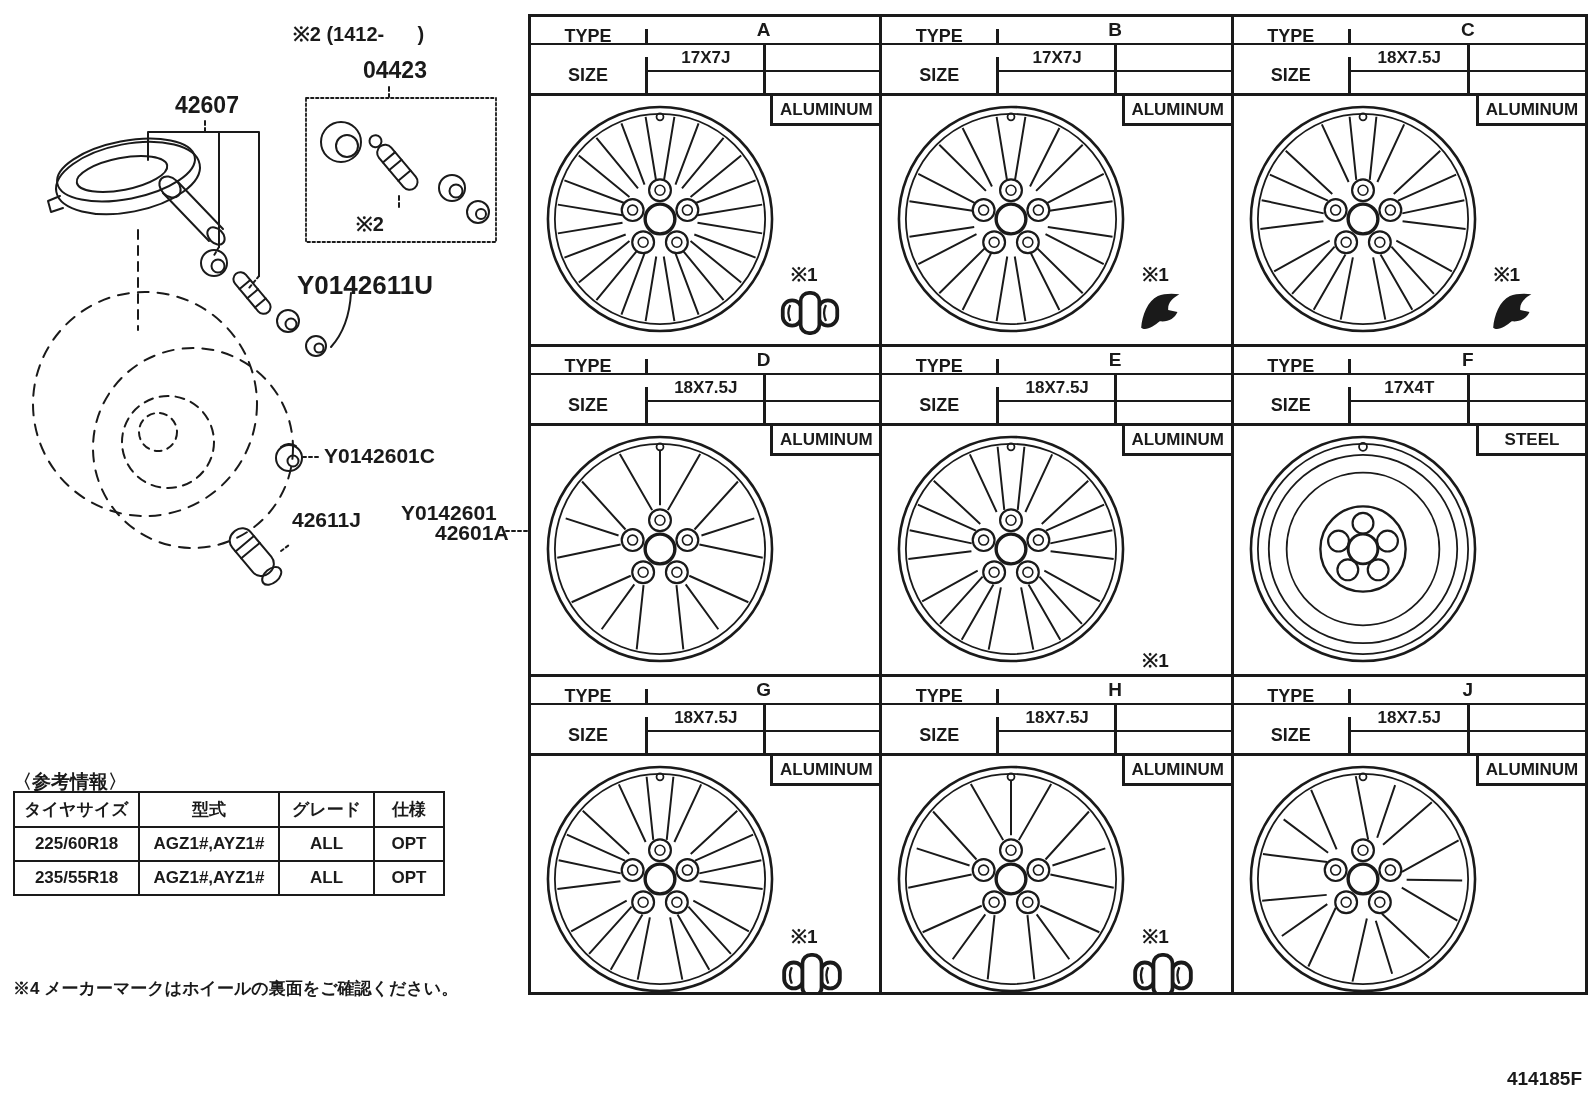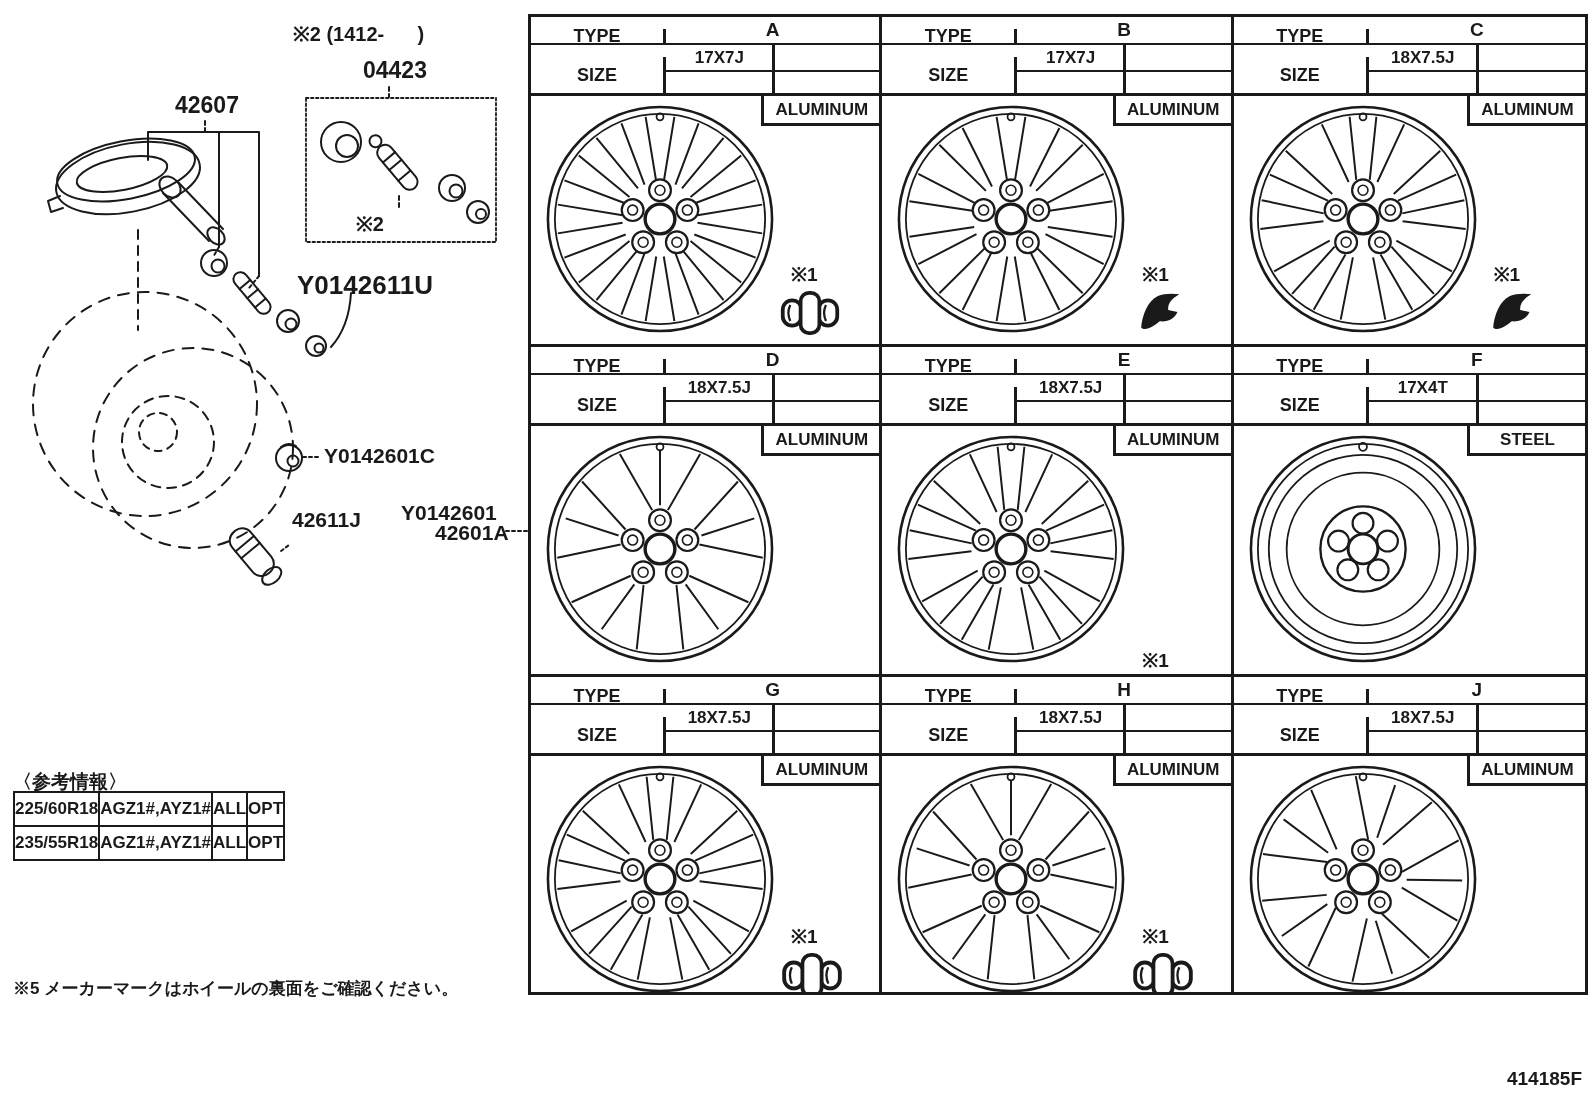--- a/index.html
+++ b/index.html
@@ -31,31 +31,31 @@
   
   .grid { position:absolute; left:528px; top:14px; width:1060px; height:981px;
     display:grid; grid-template-columns:1fr 1fr 1fr; grid-template-rows:330px 330px 1fr;
     border:3px solid #1a1a1a; }
   .cell { position:relative; border-right:3px solid #1a1a1a; border-bottom:3px solid #1a1a1a; overflow:hidden; }
   .cell:nth-child(3n){ border-right:none; }
   .cell:nth-child(n+7){ border-bottom:none; }
   .hdr { position:absolute; left:0; top:0; right:0; height:79px; border-bottom:3px solid #1a1a1a;
     display:flex; flex-direction:column; z-index:2; background:#fff; }
   .trow { height:28px; display:flex; border-bottom:2px solid #1a1a1a; }
-  .tlabel,.slabel { width:135px; border-right:3px solid #1a1a1a; display:flex;
+  .tlabel,.slabel { width:117px; border-right:3px solid #1a1a1a; display:flex;
     align-items:center; justify-content:center; font-weight:bold; font-size:18px;margin-top:12px; }
   .tletter { flex:1; display:flex; align-items:center; justify-content:center;
     font-weight:bold; font-size:19px; }
   .srow { flex:1; display:flex; }
   .sright { flex:1; position:relative; }
   .sval { position:absolute; left:0; top:0; width:50%; height:25px; display:flex;
     align-items:center; justify-content:center; font-weight:bold; font-size:17px; }
   .shline { position:absolute; left:0; right:0; top:25px; height:2px; background:#1a1a1a; }
   .svline { position:absolute; left:50%; top:0; bottom:0; width:3px; margin-left:-1px; background:#1a1a1a; }
-  .mtag { position:absolute; top:79px; right:0; width:118px; height:30px; z-index:3;
+  .mtag { position:absolute; top:79px; right:0; width:109px; height:30px; z-index:3;
     border-left:3px solid #1a1a1a; border-bottom:3px solid #1a1a1a; background:#fff;
     display:flex; align-items:center; justify-content:center; font-weight:bold; font-size:17px; }
   .wheel { position:absolute; left:10px; top:83px; z-index:1; }
   .note { position:absolute; left:248px; top:244px; z-index:3; display:flex;
     flex-direction:column; align-items:flex-start; }
   .note .mark { font-weight:bold; font-size:19px; margin-left:12px; margin-bottom:2px; }
 </style>
 </head>
 <body>
 
@@ -144,35 +144,41 @@
 <div class="plabel" id="l-note2">※2</div>
 <div class="plabel" id="l-y0142611u">Y0142611U</div>
 <div class="plabel" id="l-y0142601c">Y0142601C</div>
 <div class="plabel" id="l-y0142601">Y0142601</div>
 <div class="plabel" id="l-42601a">42601A</div>
 <div class="plabel" id="l-42611j">42611J</div>
 
 <div class="ref-title">〈参考情報〉</div>
 <table class="ref-table">
   <tbody>
+      <tr>
+    <th class="c0">タイヤサイズ</th>
+    <th class="c1">型式</th>
+    <th class="c2">グレード</th>
+    <th class="c3">仕様</th>
+  </tr>
   <tr>
     <td>225/60R18</td>
     <td>AGZ1#,AYZ1#</td>
     <td>ALL</td>
     <td>OPT</td>
   </tr>
   <tr>
     <td>235/55R18</td>
     <td>AGZ1#,AYZ1#</td>
     <td>ALL</td>
     <td>OPT</td>
   </tr>
 </tbody>
   </table>
-<div class="footnote">※5 メーカーマークはホイールの裏面をご確認ください。</div>
+<div class="footnote">※4 メーカーマークはホイールの裏面をご確認ください。</div>
 <div class="footer-code">414185F</div>
 
 <div class="grid">
 
   <div class="cell">
     <div class="hdr">
       <div class="trow">
         <div class="tlabel">TYPE</div>
         <div class="tletter">A</div>
       </div>

